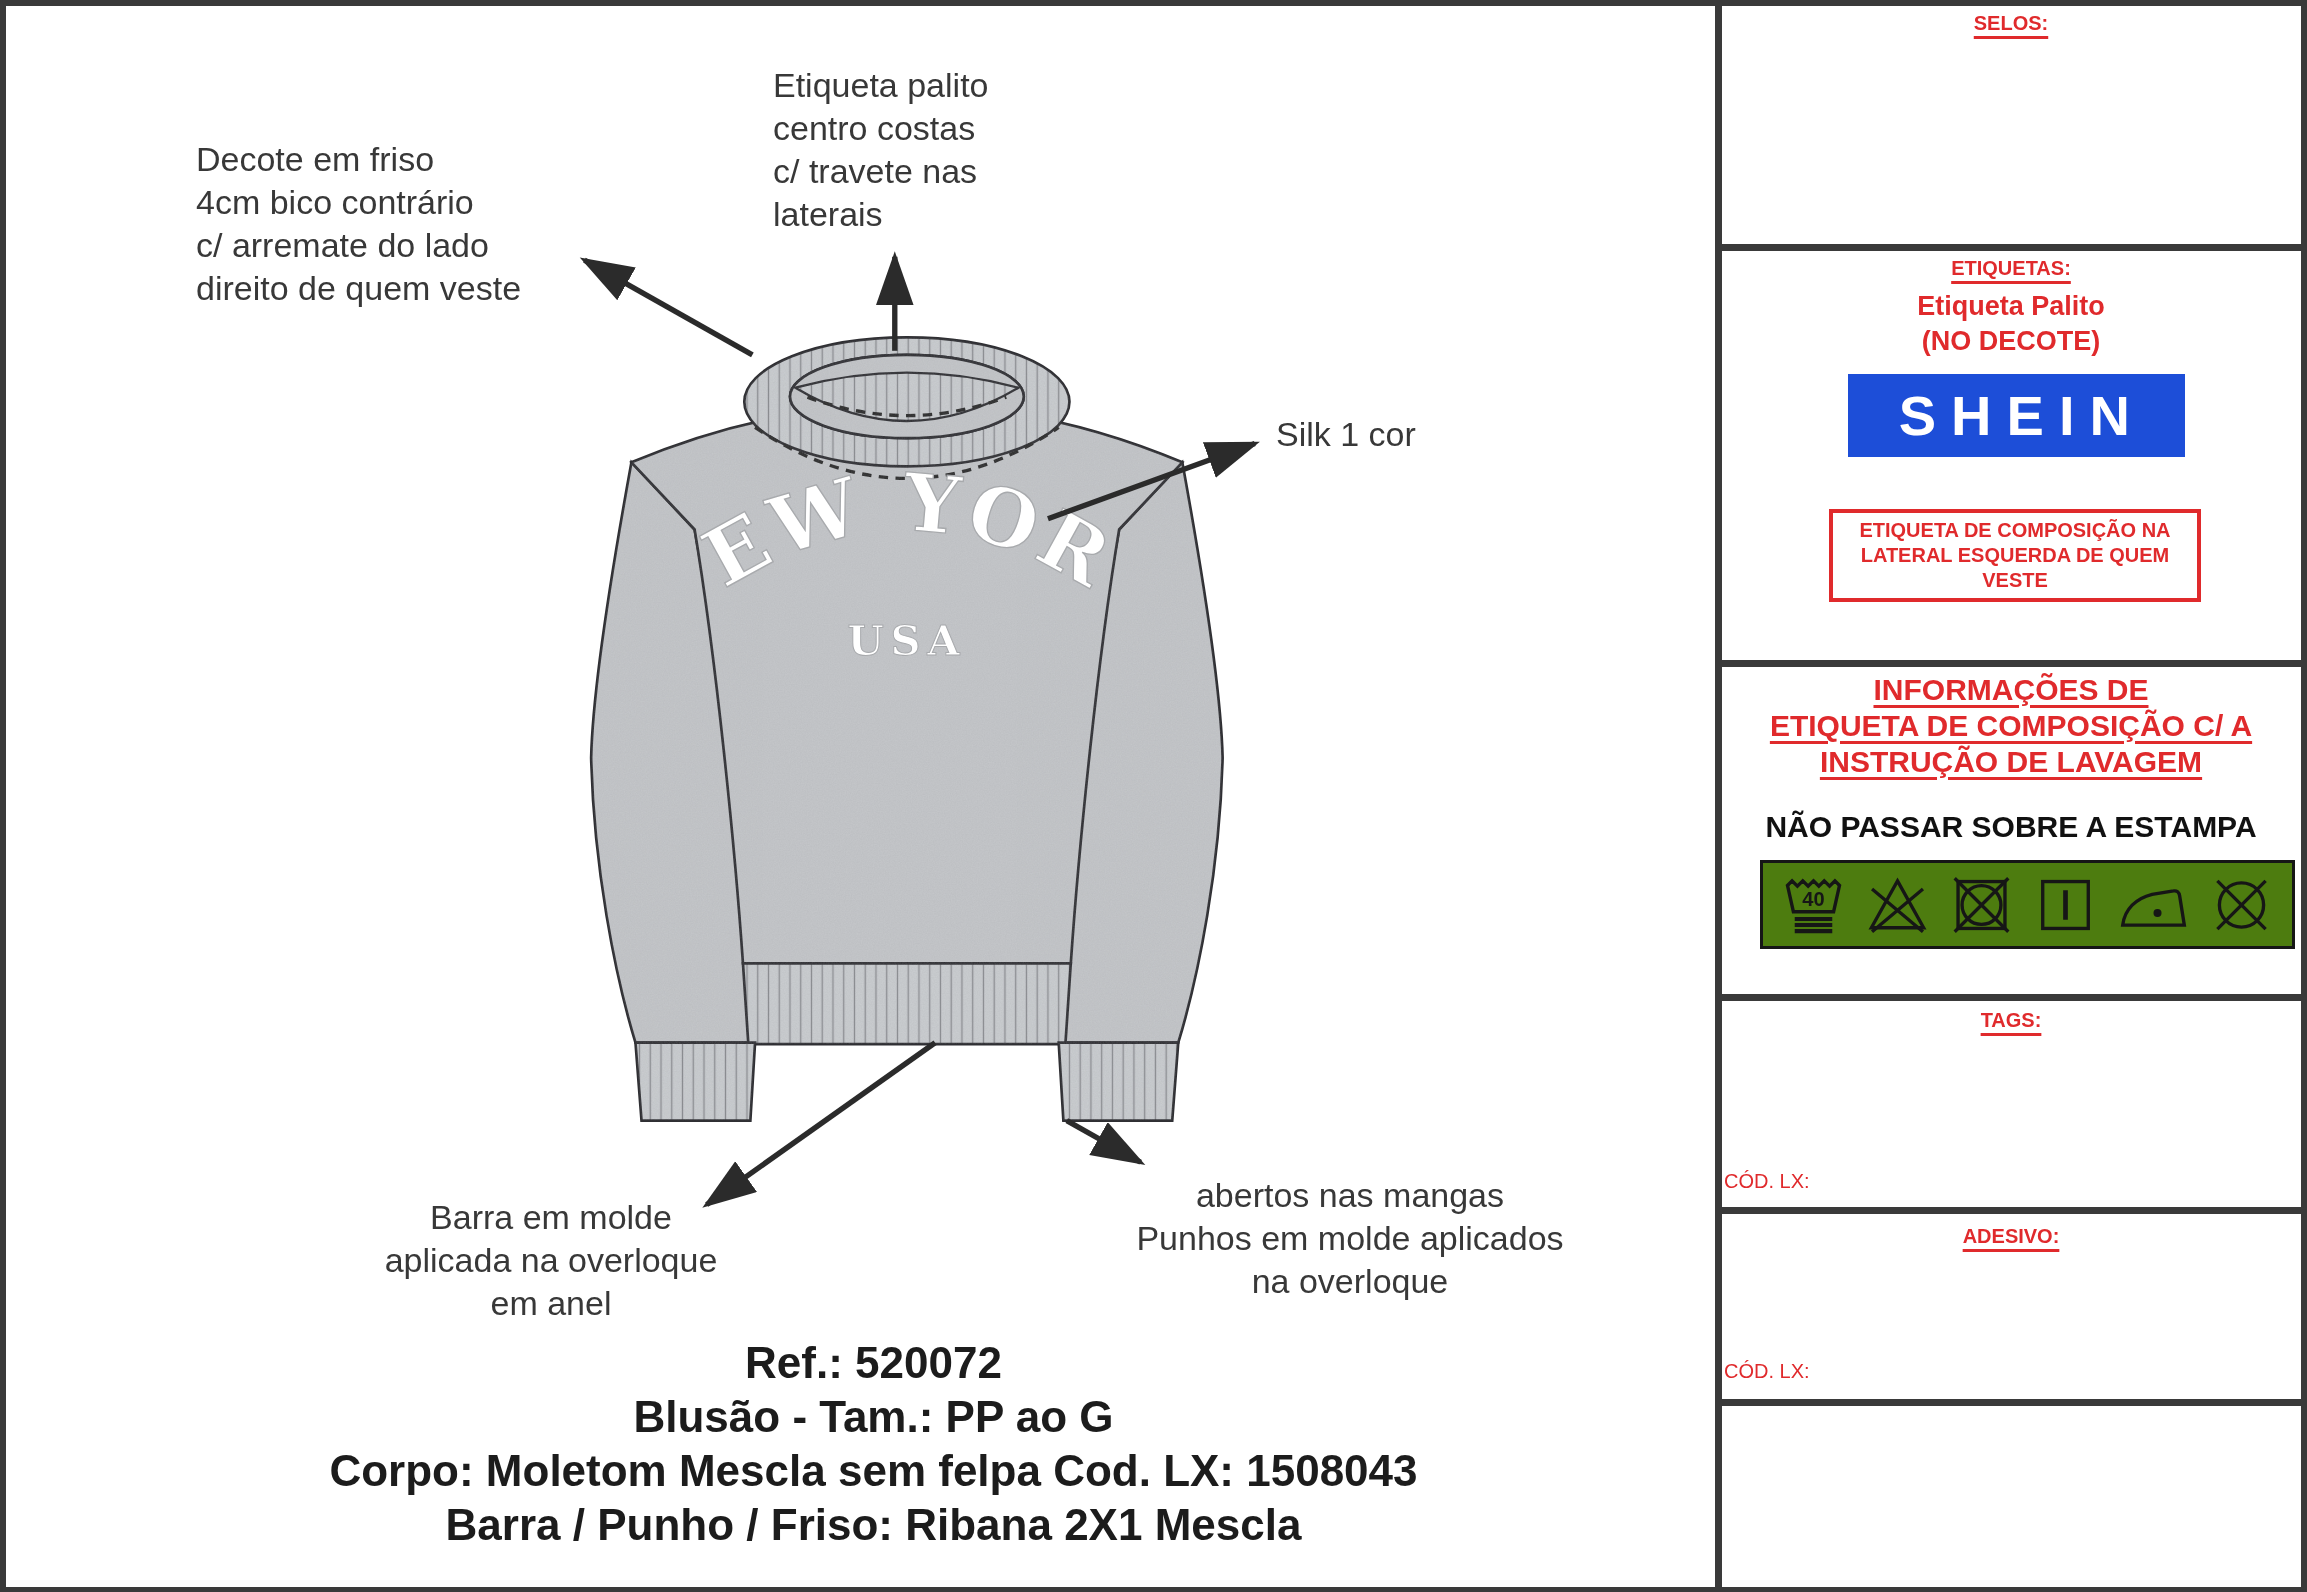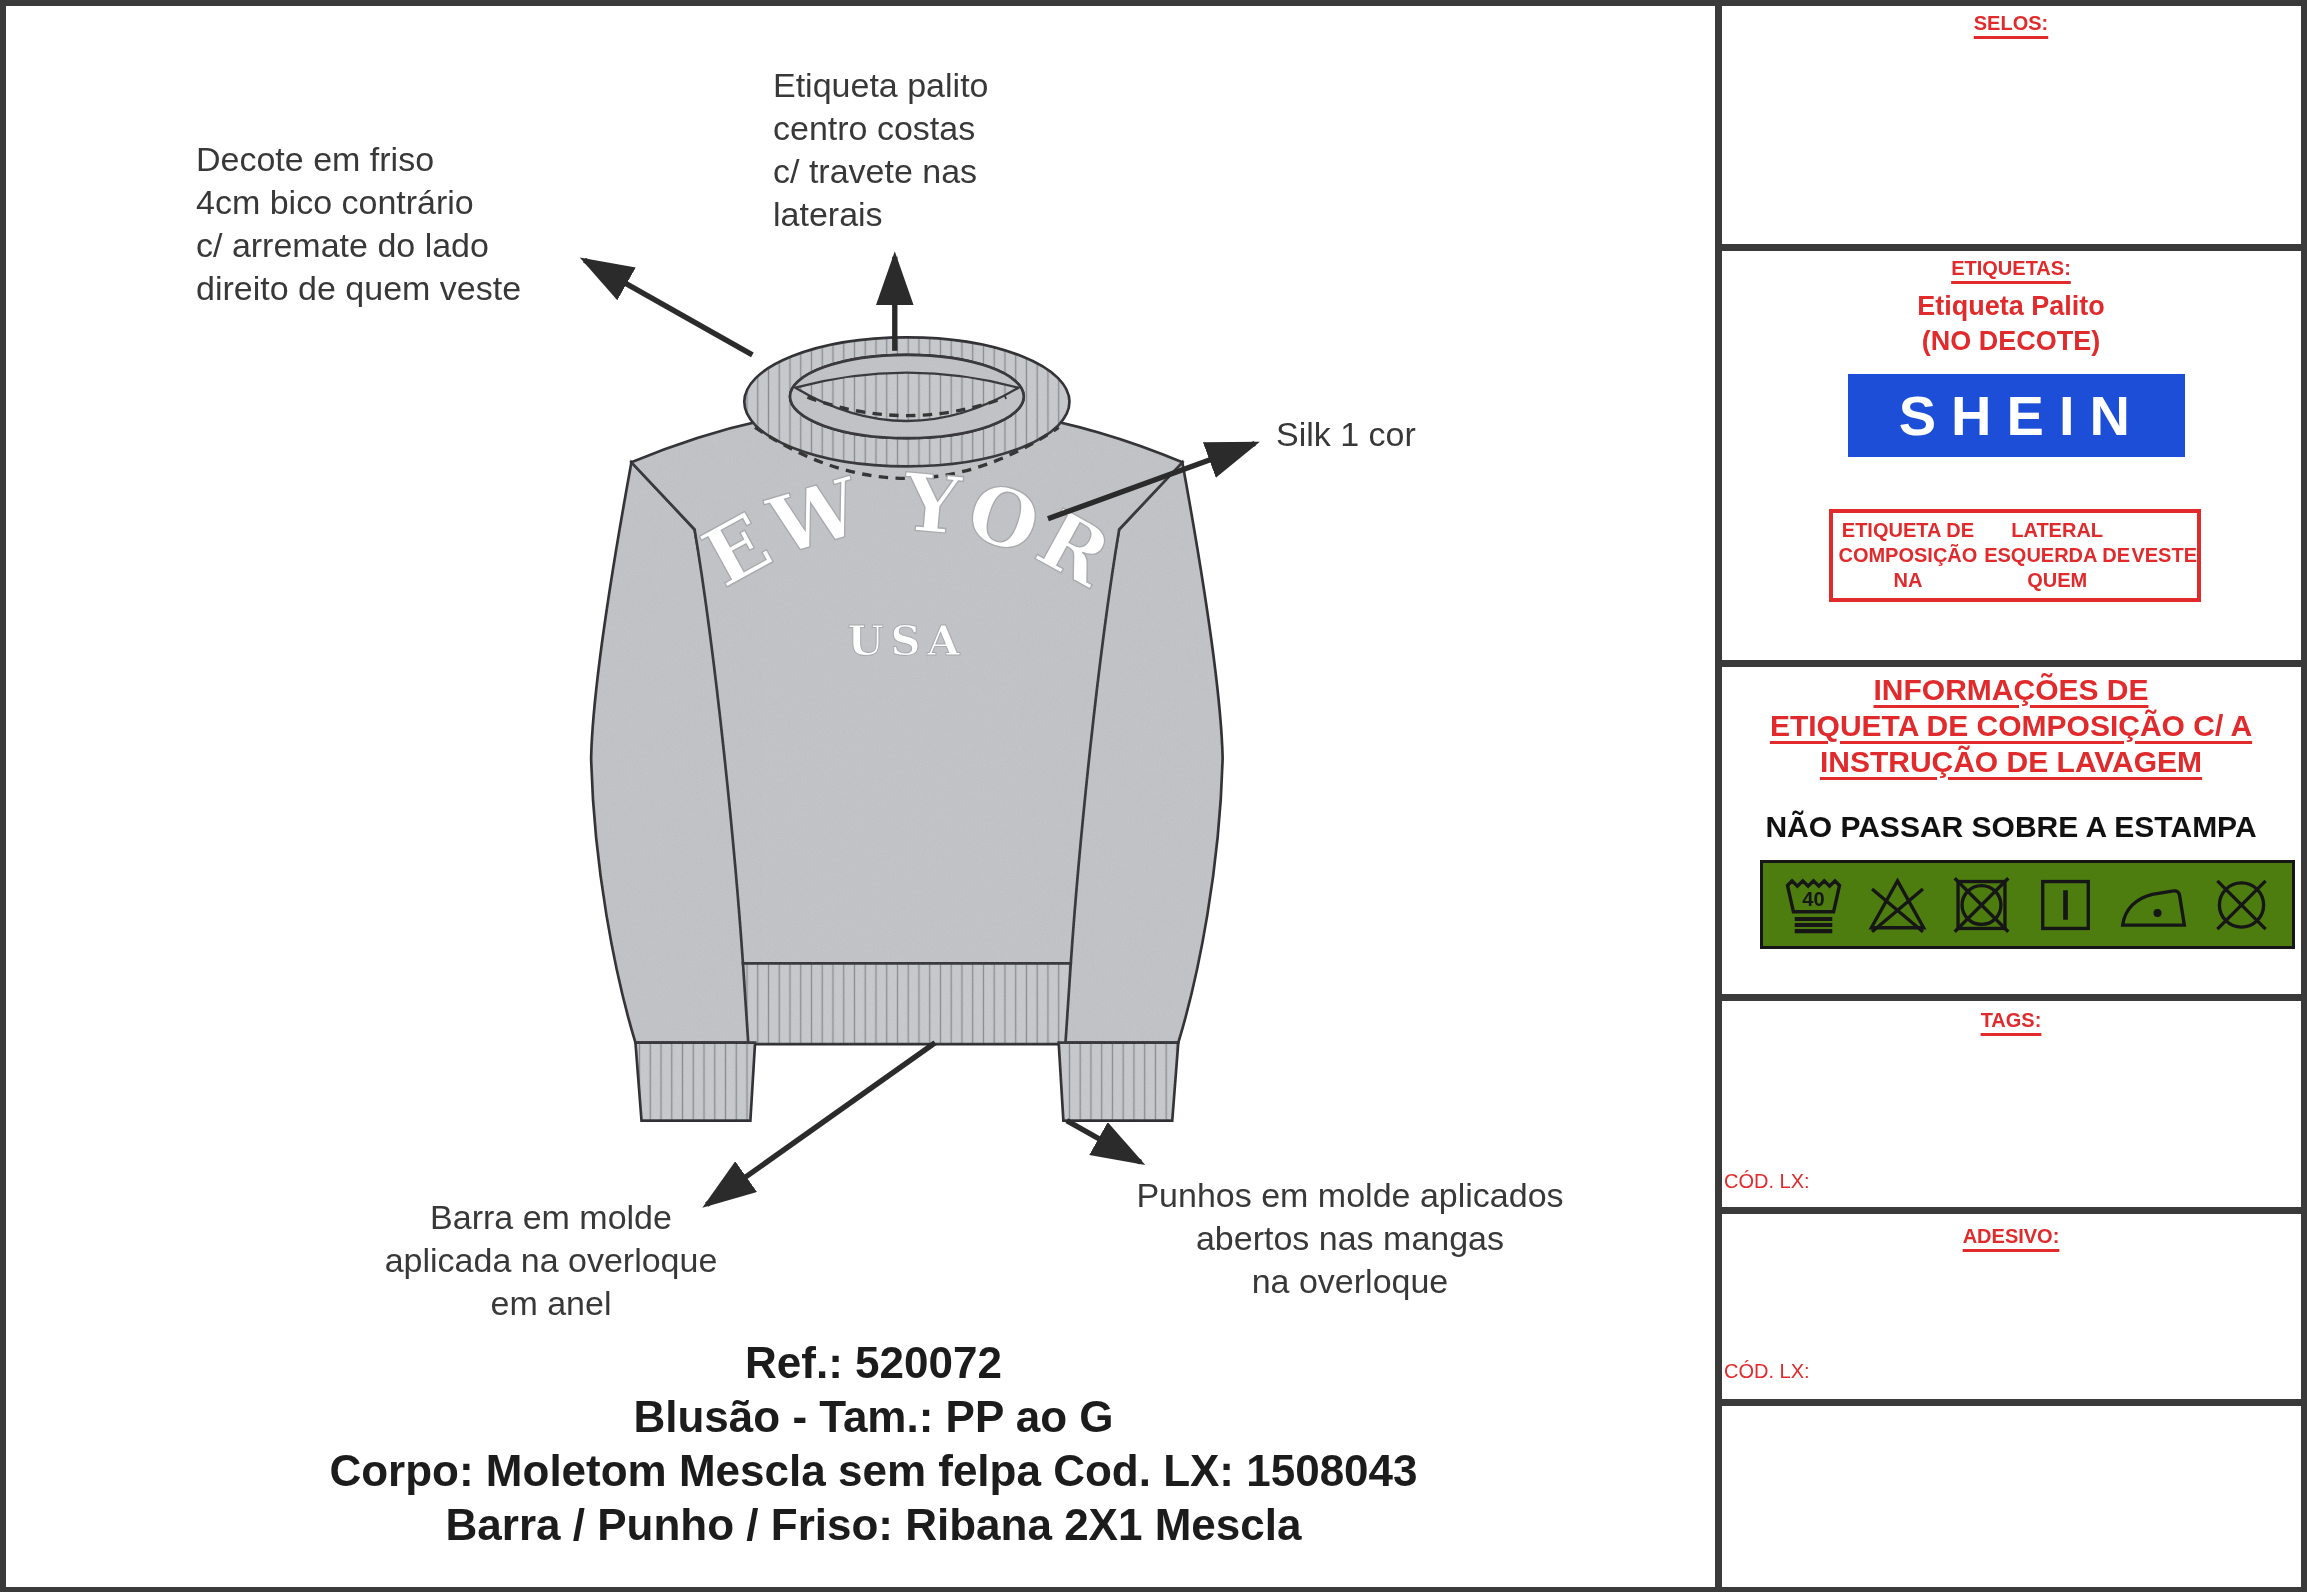--- a/index.html
+++ b/index.html
@@ -36,21 +36,21 @@
     text-decoration:underline;text-decoration-thickness:3.4px;text-underline-offset:6px;
   }
   .etq-sub{font-weight:bold;font-size:27px;line-height:35px;color:var(--red);text-align:center;}
   .shein-box{
     position:absolute;left:1848px;top:374px;width:337px;height:83px;background:#1d4ed8;
     display:flex;align-items:center;justify-content:center;z-index:10;
   }
   .shein-box span{color:#ffffff;font-weight:bold;font-size:56px;letter-spacing:15px;padding-left:10.7px;}
   .red-box{
     position:absolute;left:1829px;top:509px;width:364px;height:85px;border:4px solid var(--red);
-    display:flex;flex-direction:row;align-items:center;justify-content:center;z-index:10;
+    display:flex;flex-direction:column;align-items:center;justify-content:center;z-index:10;
   }
   .red-box div{font-weight:bold;font-size:20px;line-height:25px;color:var(--red);text-align:center;}
   .info-title div{
     font-weight:bold;font-size:30px;line-height:36px;color:var(--red);text-align:center;
     text-decoration:underline;text-decoration-thickness:3.4px;text-underline-offset:4.7px;
   }
   .warning{font-weight:bold;font-size:30px;color:#111;text-align:center;}
   .icons-box{
     position:absolute;left:1760px;top:860px;width:535px;height:89px;
     border:3.4px solid #161616;background:#4d7c0f;box-sizing:border-box;
@@ -135,22 +135,22 @@
   </div>
   <div class="ann" style="left:1276px;top:397px;margin-top:16px;">
     <div>Silk 1 cor</div>
   </div>
   <div class="ann center" style="left:316px;top:1196px;width:470px;">
     <div>Barra em molde</div>
     <div>aplicada na overloque</div>
     <div>em anel</div>
   </div>
   <div class="ann center" style="left:1068px;top:1174px;width:564px;">
+    <div>abertos nas mangas</div>
     <div>Punhos em molde aplicados</div>
-    <div>abertos nas mangas</div>
     <div>na overloque</div>
   </div>
 
   <div class="footer-block">
     <div>Ref.: 520072</div>
     <div>Blusão  - Tam.: PP ao G</div>
     <div>Corpo: Moletom  Mescla sem felpa Cod. LX: 1508043</div>
     <div>Barra / Punho / Friso: Ribana 2X1 Mescla</div>
   </div>
 

